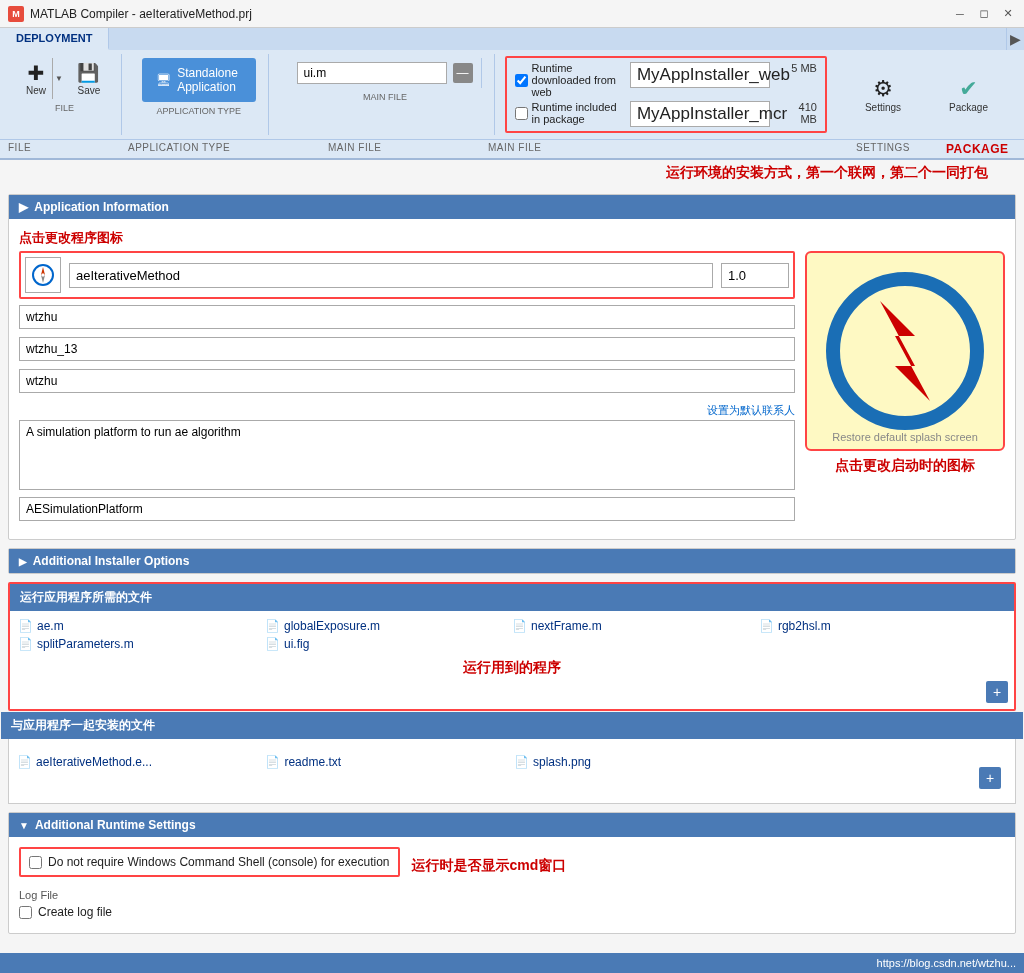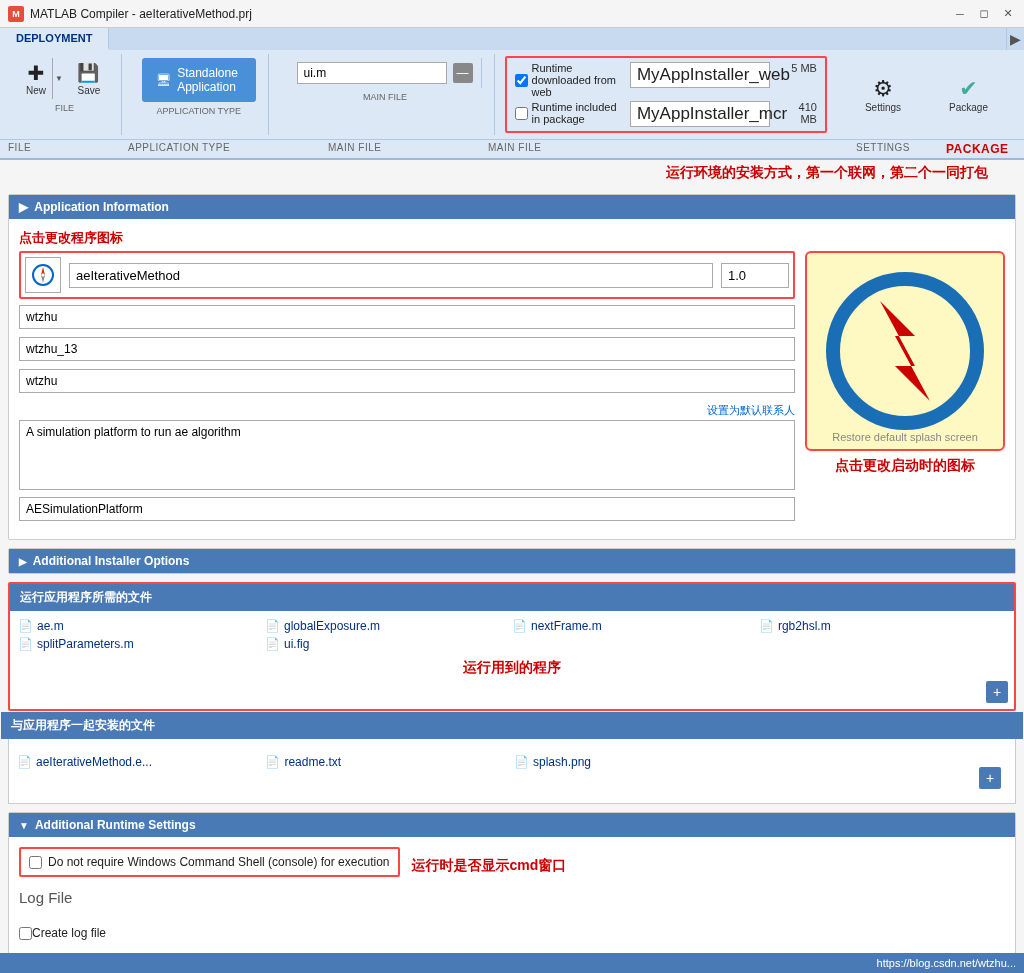--- a/index.html
+++ b/index.html
@@ -110,22 +110,22 @@
 
     
     .runtime-settings-section { background: white; border: 1px solid #ccc; margin: 8px; border-radius: 2px; }
     .runtime-settings-header { background: #4a7ab5; color: white; padding: 5px 10px; font-size: 12px; font-weight: bold; display: flex; align-items: center; gap: 6px; cursor: pointer; }
     .runtime-settings-body { padding: 10px; }
 
     .checkbox-row { display: flex; align-items: center; gap: 6px; border: 2px solid #ff4444; padding: 6px 8px; border-radius: 2px; margin-bottom: 8px; }
     .annot-inline { color: #cc0000; font-size: 14px; font-weight: bold; margin-left: 12px; }
 
     .log-section { padding: 4px 0; }
-    .log-label { font-size: 15px; color: #555; margin-bottom: 20px; }
-    .log-checkbox-row { display: flex; align-items: center; font-size: 12px; }
+    .log-label { font-size: 11px; color: #555; margin-bottom: 4px; }
+    .log-checkbox-row { display: flex; align-items: center; gap: 6px; font-size: 12px; }
 
     
     .status-bar { background: #4a7ab5; color: white; height: 20px; display: flex; align-items: center; padding: 0 8px; font-size: 11px; justify-content: flex-end; position: absolute; bottom: 0; width: 100%; }
 
     
     .main-content::-webkit-scrollbar { width: 12px; }
     .main-content::-webkit-scrollbar-track { background: #e0e0e0; }
     .main-content::-webkit-scrollbar-thumb { background: #999; border-radius: 2px; }
     .ribbon-scroll-btn { position: absolute; right: 0; top: 0; bottom: 0; width: 18px; background: #c8daf0; display: flex; align-items: center; justify-content: center; cursor: pointer; font-size: 12px; color: #555; border-left: 1px solid #b0c8e8; }
   </style>

